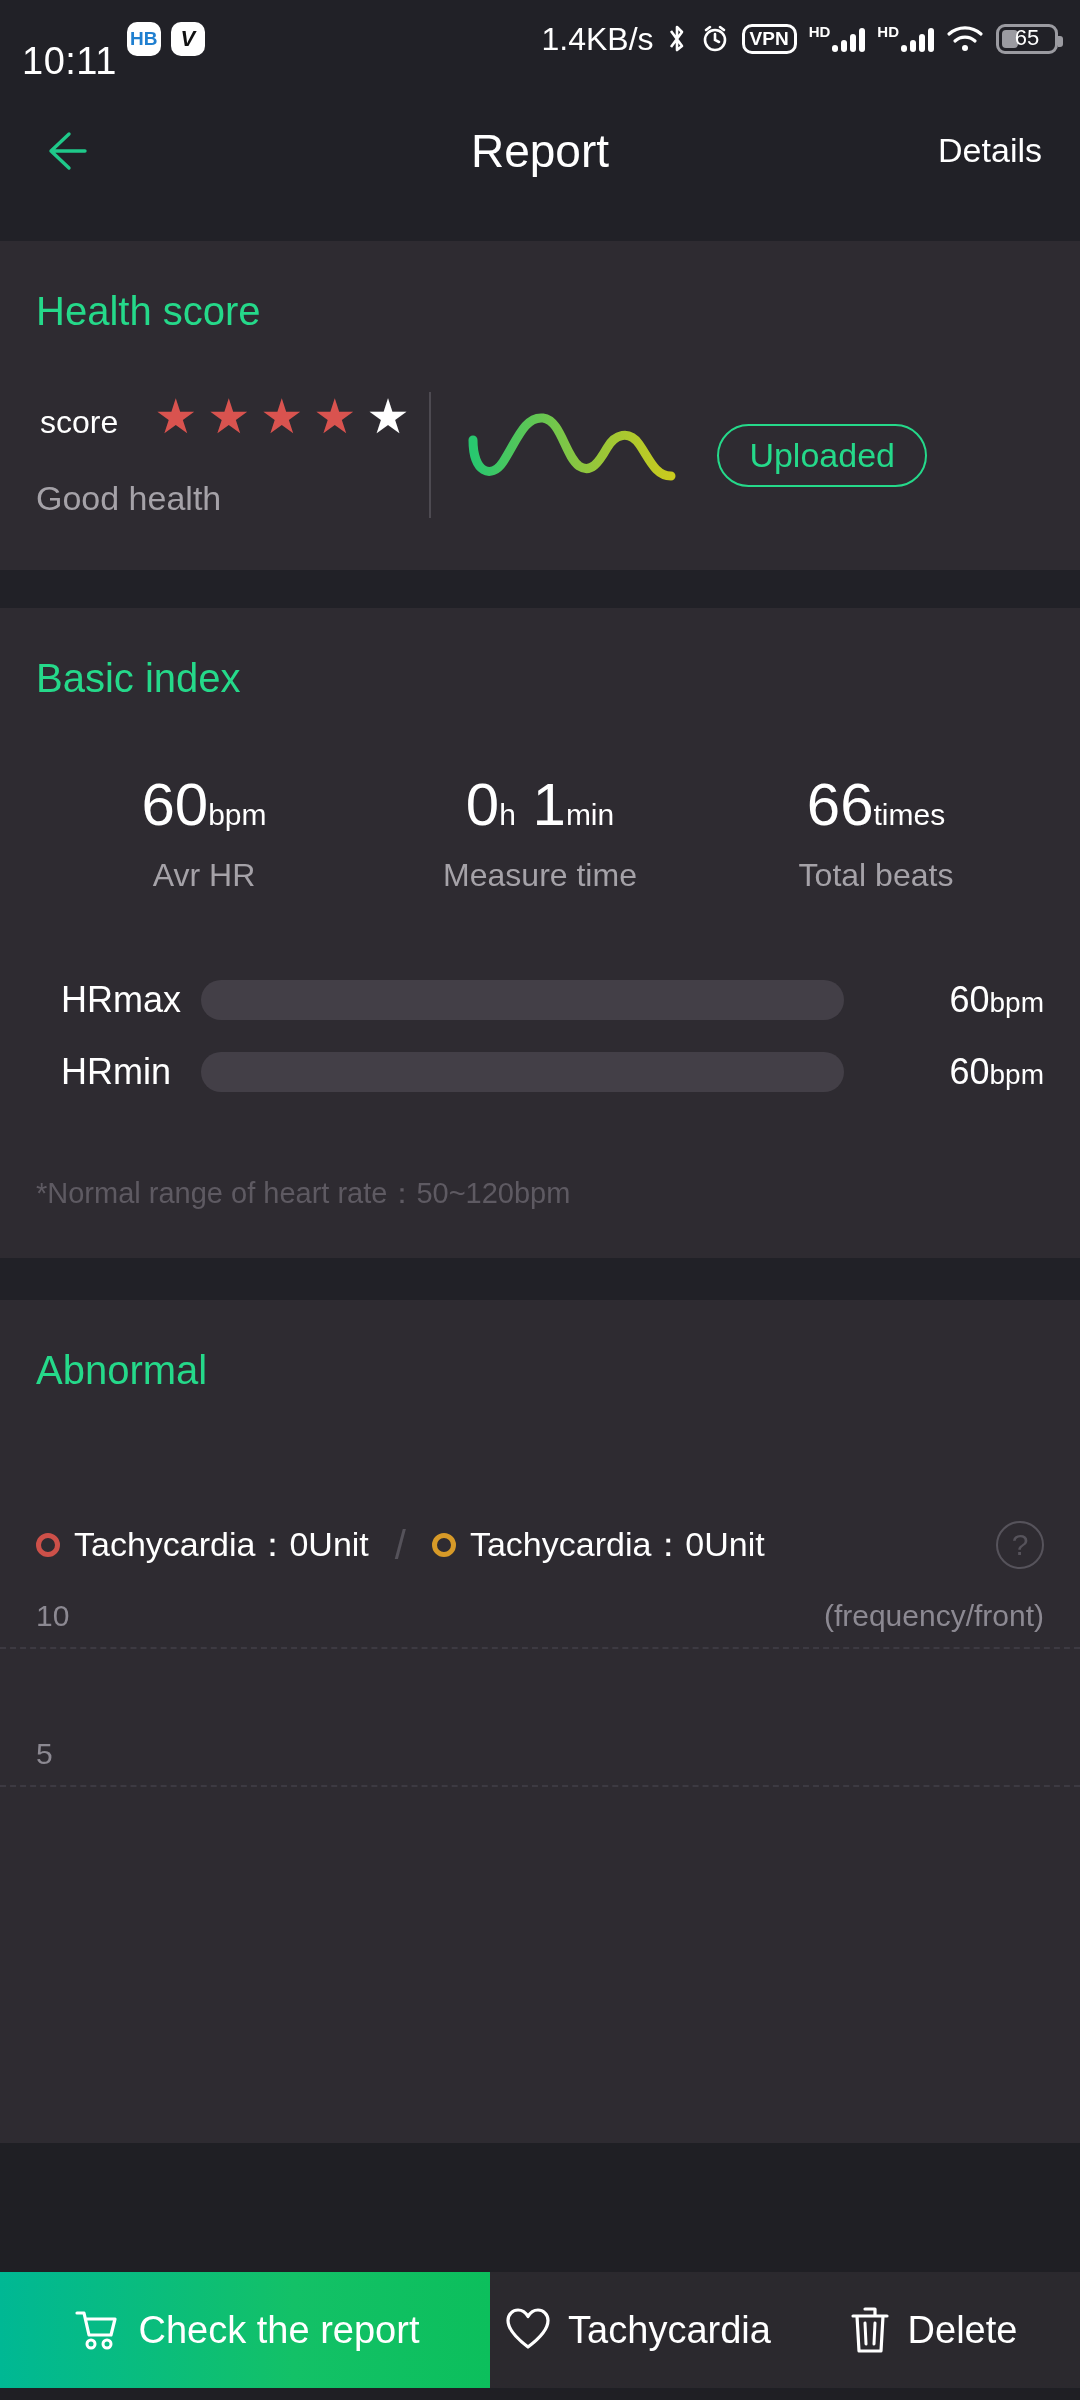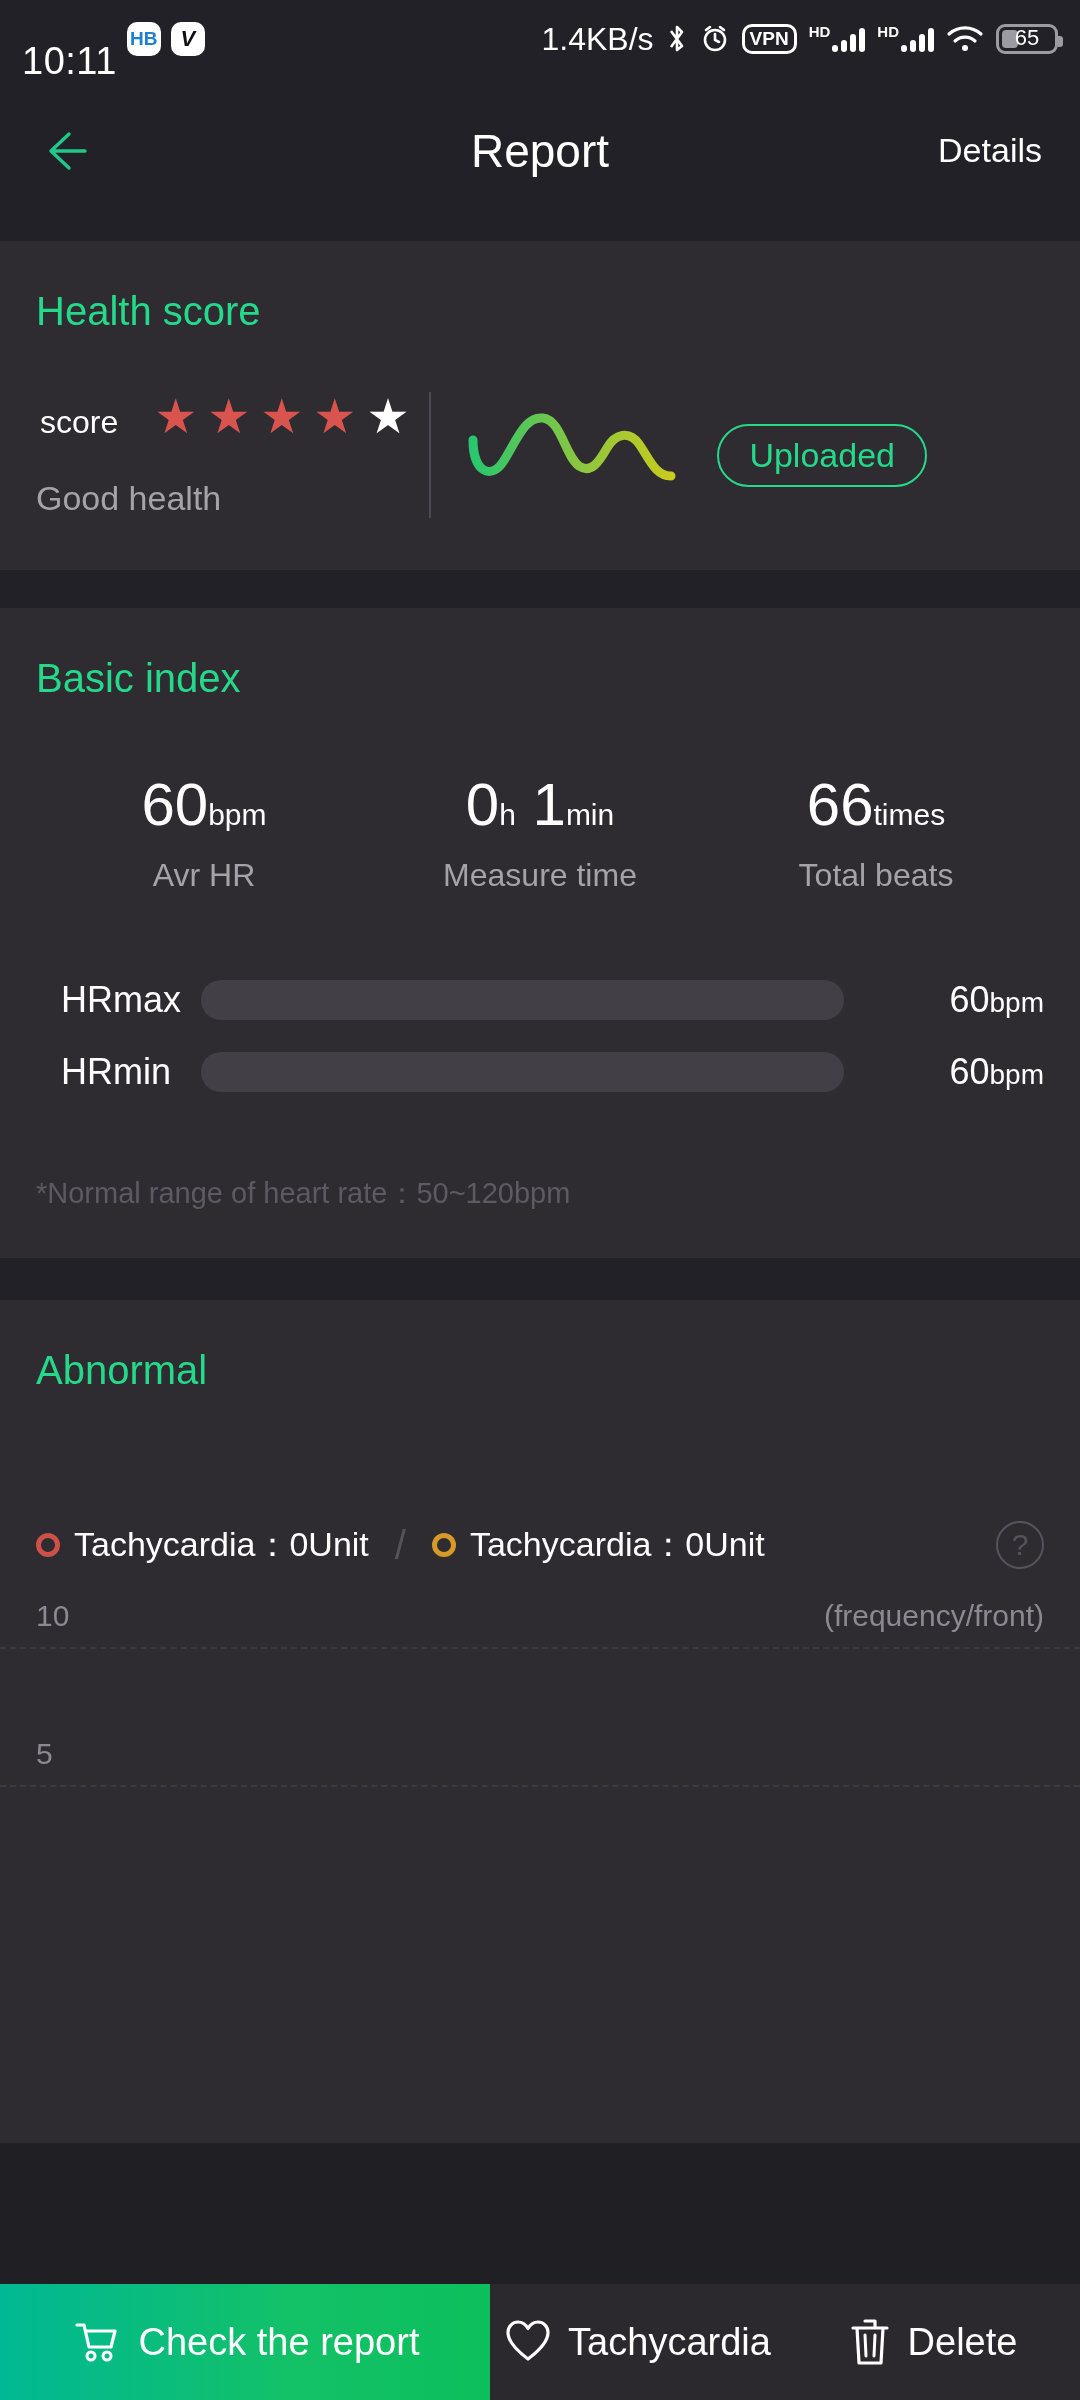--- a/index.html
+++ b/index.html
@@ -104,21 +104,21 @@
     border:2px solid #56535b;color:#56535b;font-size:30px;
     display:flex;align-items:center;justify-content:center;
   }
   .chart{position:relative;height:330px;margin-top:30px;}
   .ytick{position:absolute;left:0;font-size:30px;color:#8c8992;}
   .xunit{position:absolute;right:0;top:0;font-size:30px;color:#8c8992;}
   .gline{position:absolute;left:-36px;right:-36px;border-top:2px dashed #3d3a42;}
 
   
   .bottombar{
-    position:absolute;left:0;bottom:0;width:100%;height:116px;
+    position:absolute;left:0;bottom:12px;width:100%;height:116px;
     display:flex;align-items:stretch;background:#2b292e;
   }
   .checkbtn{
     width:490px;display:flex;align-items:center;justify-content:center;gap:18px;
     background:linear-gradient(90deg,#00b894 0%,#13c167 60%,#0cbf5c 100%);
     color:#ffffff;font-size:38px;
   }
   .bbtn{flex:1;display:flex;align-items:center;justify-content:center;gap:16px;color:#ffffff;font-size:38px;}
 </style>
 </head>

